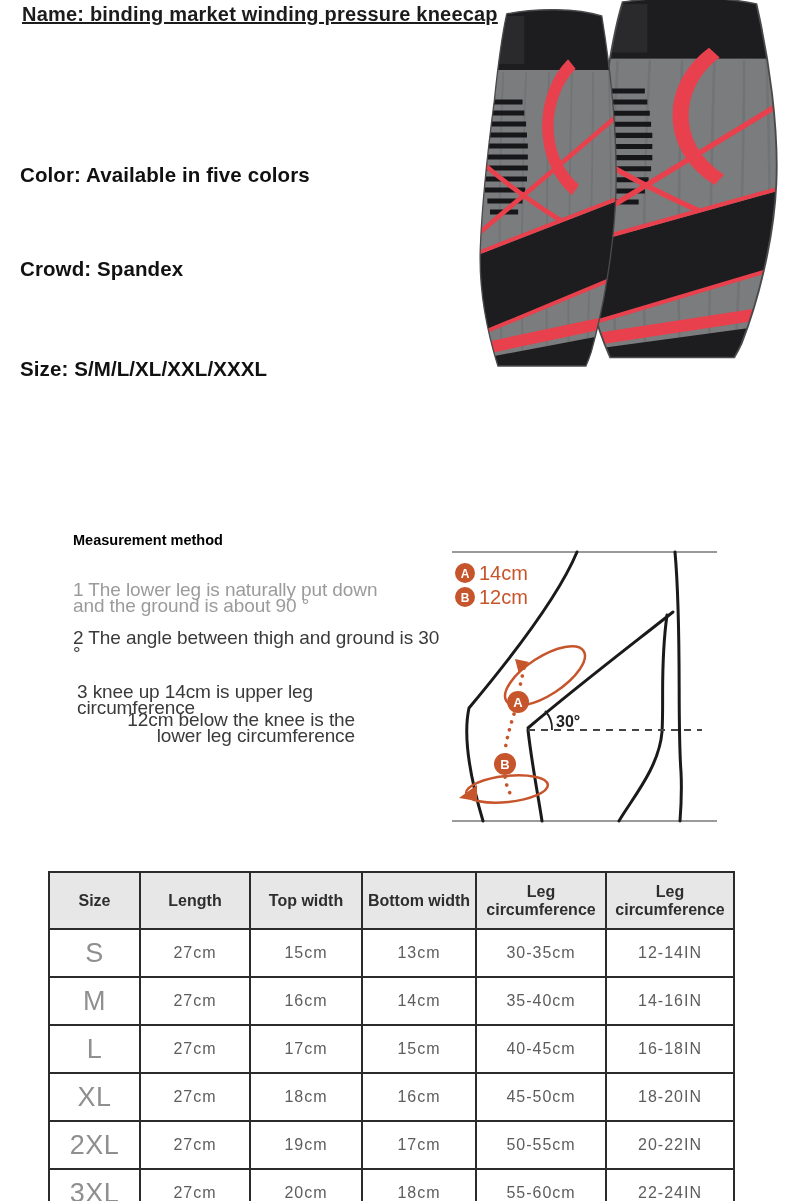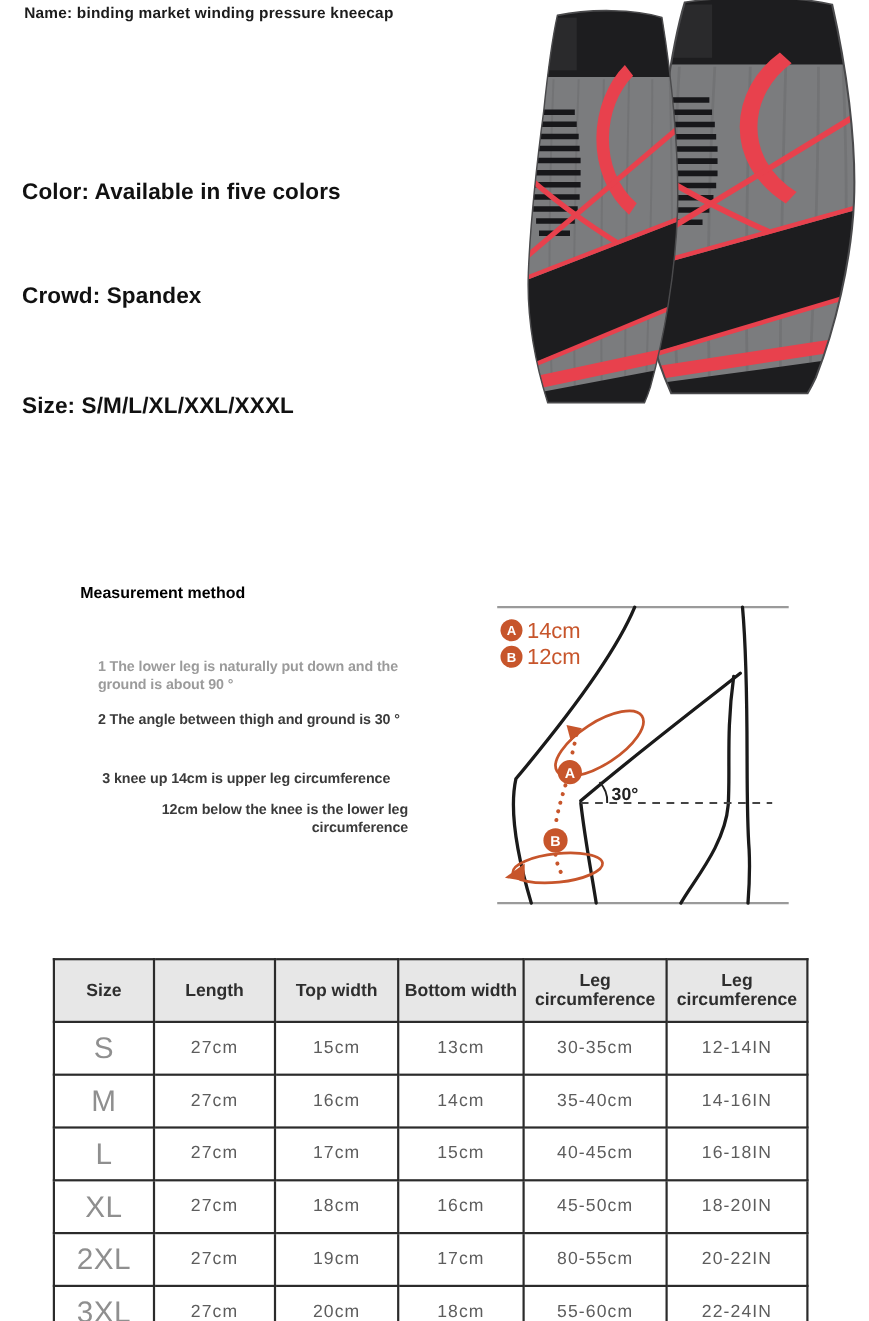--- a/index.html
+++ b/index.html
@@ -16,40 +16,40 @@
     --line-gray:#9a9a9a;
     --leg-line:#1a1a1a;
   }
   html,body{margin:0;padding:0;background:#fff;}
   .page{
     position:relative;width:790px;height:1201px;overflow:hidden;
     background:#fff;font-family:"Liberation Sans",sans-serif;
   }
   .product-name{
     position:absolute;left:22px;top:3px;
-    font-size:14px;font-weight:700;color:var(--text-dark);letter-spacing:.2px;
+    font-size:20px;font-weight:700;color:var(--text-dark);letter-spacing:.2px;text-decoration:underline;
   }
   .spec{
     position:absolute;left:20px;
     font-size:20.5px;font-weight:700;color:#111;letter-spacing:.1px;
   }
   .spec-material{top:76px;}
   .spec-color{top:163px;}
   .spec-crowd{top:257px;}
   .spec-size{top:357px;}
 
   .photo{position:absolute;left:440px;top:0;}
 
   .measure-title{
     position:absolute;left:73px;top:532px;
     font-size:14.5px;font-weight:700;color:#000000;
   }
   .step{
-    position:absolute;margin:16px;
-    font-size:13px;font-weight:700;line-height:15.5px;color:#3a3a3a;letter-spacing:-.1px;
+    position:absolute;margin:0;
+    font-size:19px;font-weight:400;line-height:15.5px;color:#3a3a3a;letter-spacing:-.1px;
   }
   .step-1{left:73px;top:582px;width:310px;color:var(--text-gray);}
   .step-2{left:73px;top:630px;width:370px;}
   .step-3{left:77px;top:684px;width:340px;}
   .step-3b{left:100px;top:712px;width:255px;text-align:right;}
 
   .diagram{position:absolute;left:445px;top:540px;}
   .d-frame{stroke:var(--line-gray);stroke-width:2;}
   .d-leg{stroke:var(--leg-line);stroke-width:3;fill:none;stroke-linecap:round;}
   .d-dash{stroke:#444;stroke-width:2;stroke-dasharray:7 6;}
@@ -231,21 +231,21 @@
           <td>18cm</td>
           <td>16cm</td>
           <td>45-50cm</td>
           <td>18-20IN</td>
         </tr>
         <tr>
           <td class="size-col">2XL</td>
           <td>27cm</td>
           <td>19cm</td>
           <td>17cm</td>
-          <td>80-55cm</td>
+          <td>50-55cm</td>
           <td>20-22IN</td>
         </tr>
         <tr>
           <td class="size-col">3XL</td>
           <td>27cm</td>
           <td>20cm</td>
           <td>18cm</td>
           <td>55-60cm</td>
           <td>22-24IN</td>
         </tr>

